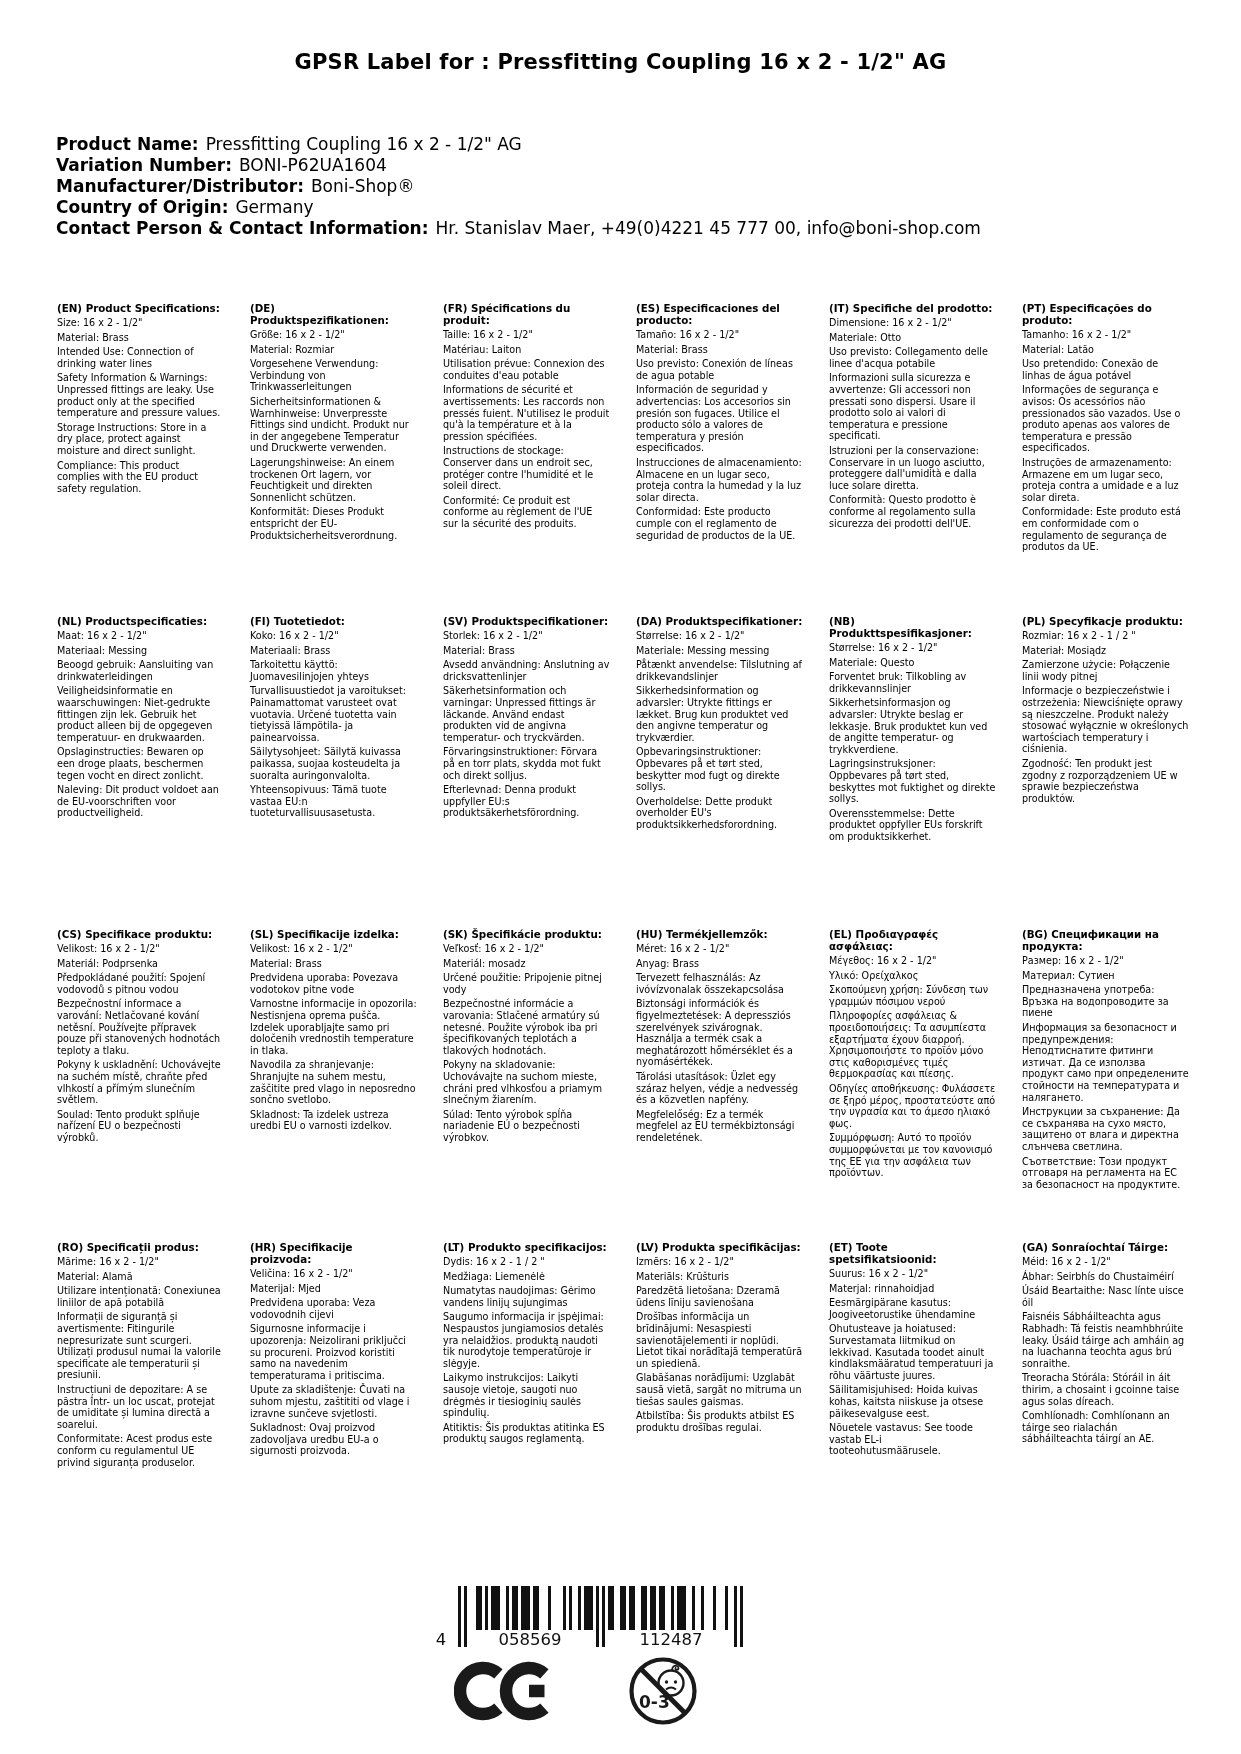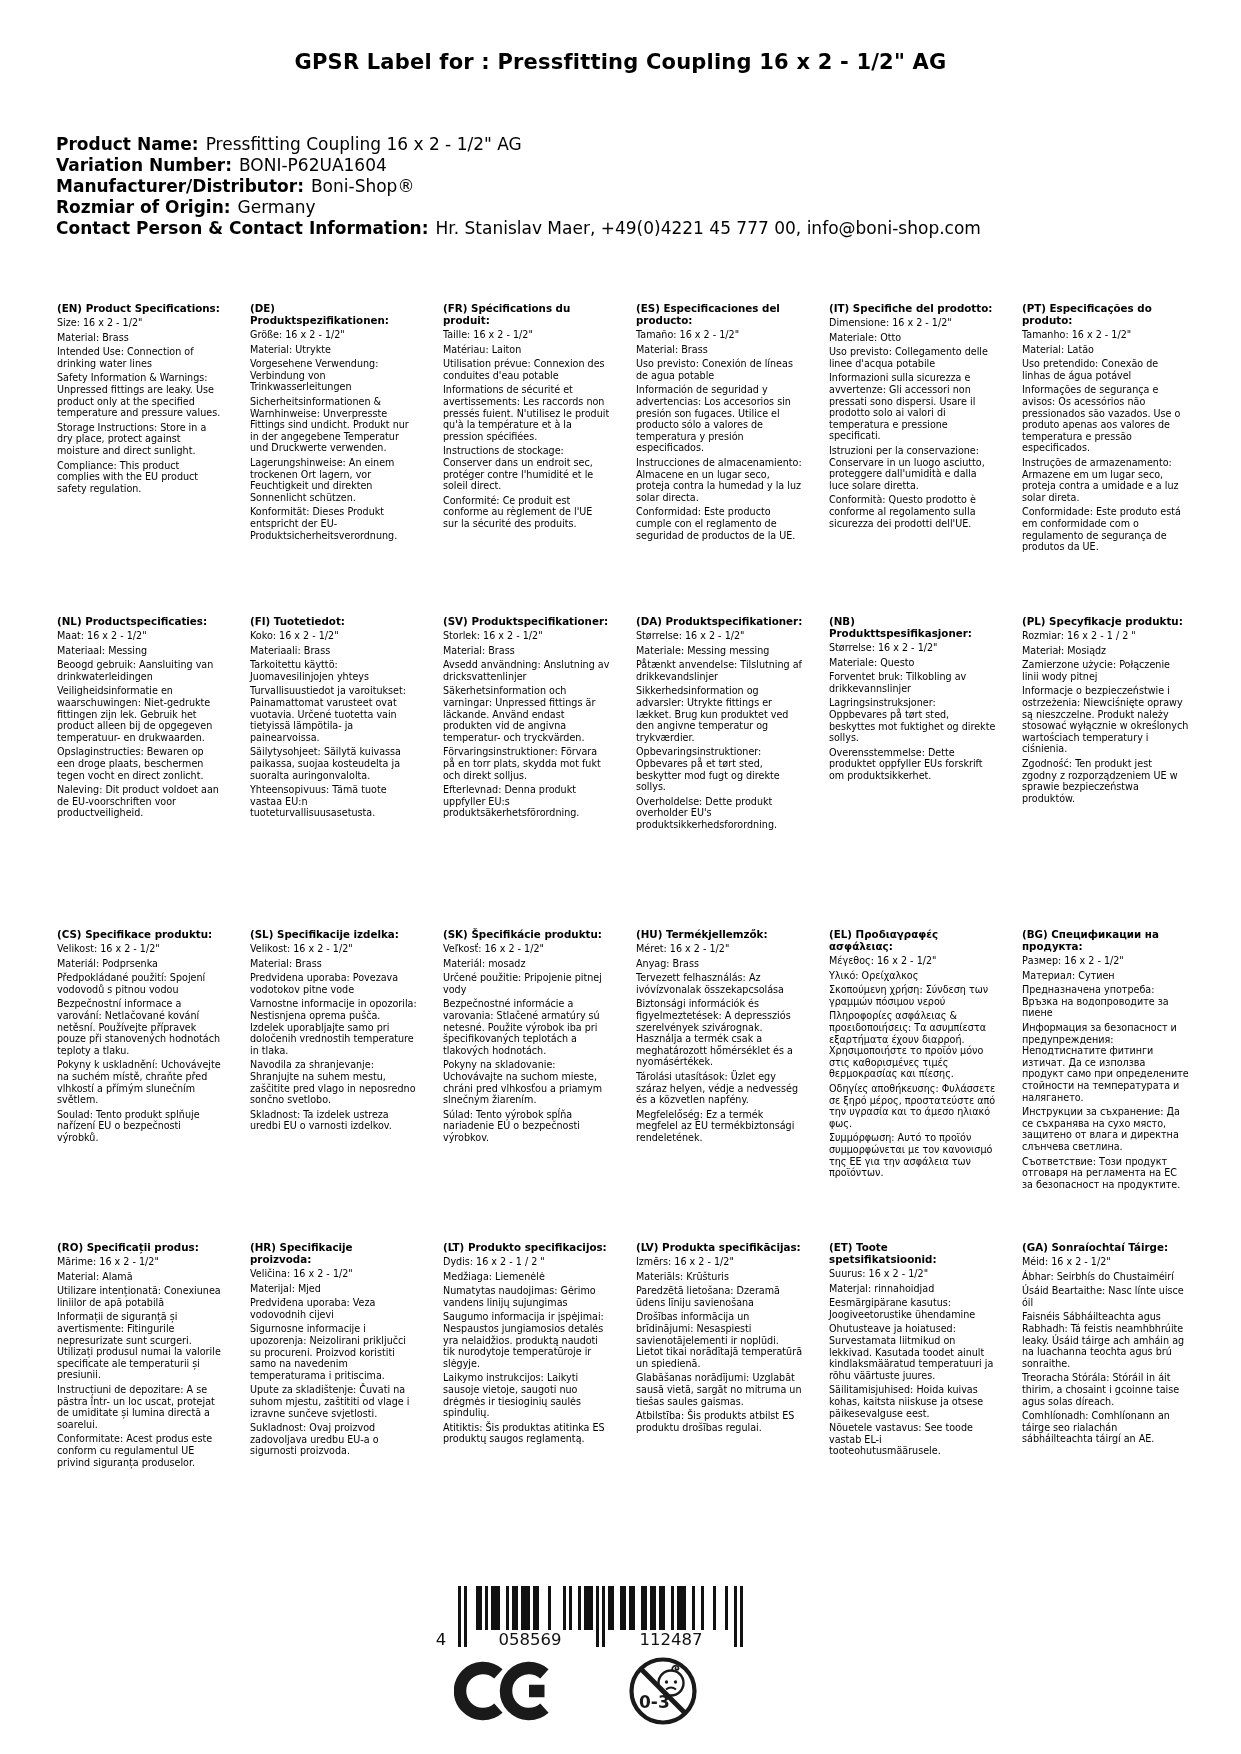--- a/index.html
+++ b/index.html
@@ -29,38 +29,38 @@
 <body>
 
 <div class="page">
 
   <div class="title">GPSR Label for : Pressfitting Coupling 16 x 2 - 1/2" AG</div>
 
   <div class="product-info" id="product-info">
       <div class="pi-row"><span class="pi-label">Product Name:</span><span class="pi-value">Pressfitting Coupling 16 x 2 - 1/2" AG</span></div>
       <div class="pi-row"><span class="pi-label">Variation Number:</span><span class="pi-value">BONI-P62UA1604</span></div>
       <div class="pi-row"><span class="pi-label">Manufacturer/Distributor:</span><span class="pi-value">Boni-Shop®</span></div>
-      <div class="pi-row"><span class="pi-label">Rozmiar of Origin:</span><span class="pi-value">Germany</span></div>
+      <div class="pi-row"><span class="pi-label">Country of Origin:</span><span class="pi-value">Germany</span></div>
       <div class="pi-row"><span class="pi-label">Contact Person &amp; Contact Information:</span><span class="pi-value">Hr. Stanislav Maer, +49(0)4221 45 777 00, info@boni-shop.com</span></div>
     </div>
 
   <div class="lang-grid" id="lang-grid">
       <div class="lang-cell">
         <div class="lang-heading">(EN) Product Specifications:</div>
         <div class="lang-para">Size: 16 x 2 - 1/2"</div>
         <div class="lang-para">Material: Brass</div>
         <div class="lang-para">Intended Use: Connection of drinking water lines</div>
         <div class="lang-para">Safety Information &amp; Warnings: Unpressed fittings are leaky. Use product only at the specified temperature and pressure values.</div>
         <div class="lang-para">Storage Instructions: Store in a dry place, protect against moisture and direct sunlight.</div>
         <div class="lang-para">Compliance: This product complies with the EU product safety regulation.</div>
       </div>
       <div class="lang-cell">
         <div class="lang-heading">(DE) Produktspezifikationen:</div>
         <div class="lang-para">Größe: 16 x 2 - 1/2"</div>
-        <div class="lang-para">Material: Utrykte</div>
+        <div class="lang-para">Material: Rozmiar</div>
         <div class="lang-para">Vorgesehene Verwendung: Verbindung von Trinkwasserleitungen</div>
         <div class="lang-para">Sicherheitsinformationen &amp; Warnhinweise: Unverpresste Fittings sind undicht. Produkt nur in der angegebene Temperatur und Druckwerte verwenden.</div>
         <div class="lang-para">Lagerungshinweise: An einem trockenen Ort lagern, vor Feuchtigkeit und direkten Sonnenlicht schützen.</div>
         <div class="lang-para">Konformität: Dieses Produkt entspricht der EU-Produktsicherheitsverordnung.</div>
       </div>
       <div class="lang-cell">
         <div class="lang-heading">(FR) Spécifications du produit:</div>
         <div class="lang-para">Taille: 16 x 2 - 1/2"</div>
         <div class="lang-para">Matériau: Laiton</div>
         <div class="lang-para">Utilisation prévue: Connexion des conduites d'eau potable</div>
@@ -129,20 +129,21 @@
         <div class="lang-para">Påtænkt anvendelse: Tilslutning af drikkevandslinjer</div>
         <div class="lang-para">Sikkerhedsinformation og advarsler: Utrykte fittings er lækket. Brug kun produktet ved den angivne temperatur og trykværdier.</div>
         <div class="lang-para">Opbevaringsinstruktioner: Opbevares på et tørt sted, beskytter mod fugt og direkte sollys.</div>
         <div class="lang-para">Overholdelse: Dette produkt overholder EU's produktsikkerhedsforordning.</div>
       </div>
       <div class="lang-cell">
         <div class="lang-heading">(NB) Produkttspesifikasjoner:</div>
         <div class="lang-para">Størrelse: 16 x 2 - 1/2"</div>
         <div class="lang-para">Materiale: Questo</div>
         <div class="lang-para">Forventet bruk: Tilkobling av drikkevannslinjer</div>
+        <div class="lang-para">Sikkerhetsinformasjon og advarsler: Utrykte beslag er lekkasje. Bruk produktet kun ved de angitte temperatur- og trykkverdiene.</div>
         <div class="lang-para">Lagringsinstruksjoner: Oppbevares på tørt sted, beskyttes mot fuktighet og direkte sollys.</div>
         <div class="lang-para">Overensstemmelse: Dette produktet oppfyller EUs forskrift om produktsikkerhet.</div>
       </div>
       <div class="lang-cell">
         <div class="lang-heading">(PL) Specyfikacje produktu:</div>
         <div class="lang-para">Rozmiar: 16 x 2 - 1 / 2 "</div>
         <div class="lang-para">Materiał: Mosiądz</div>
         <div class="lang-para">Zamierzone użycie: Połączenie linii wody pitnej</div>
         <div class="lang-para">Informacje o bezpieczeństwie i ostrzeżenia: Niewciśnięte oprawy są nieszczelne. Produkt należy stosować wyłącznie w określonych wartościach temperatury i ciśnienia.</div>
         <div class="lang-para">Zgodność: Ten produkt jest zgodny z rozporządzeniem UE w sprawie bezpieczeństwa produktów.</div>

